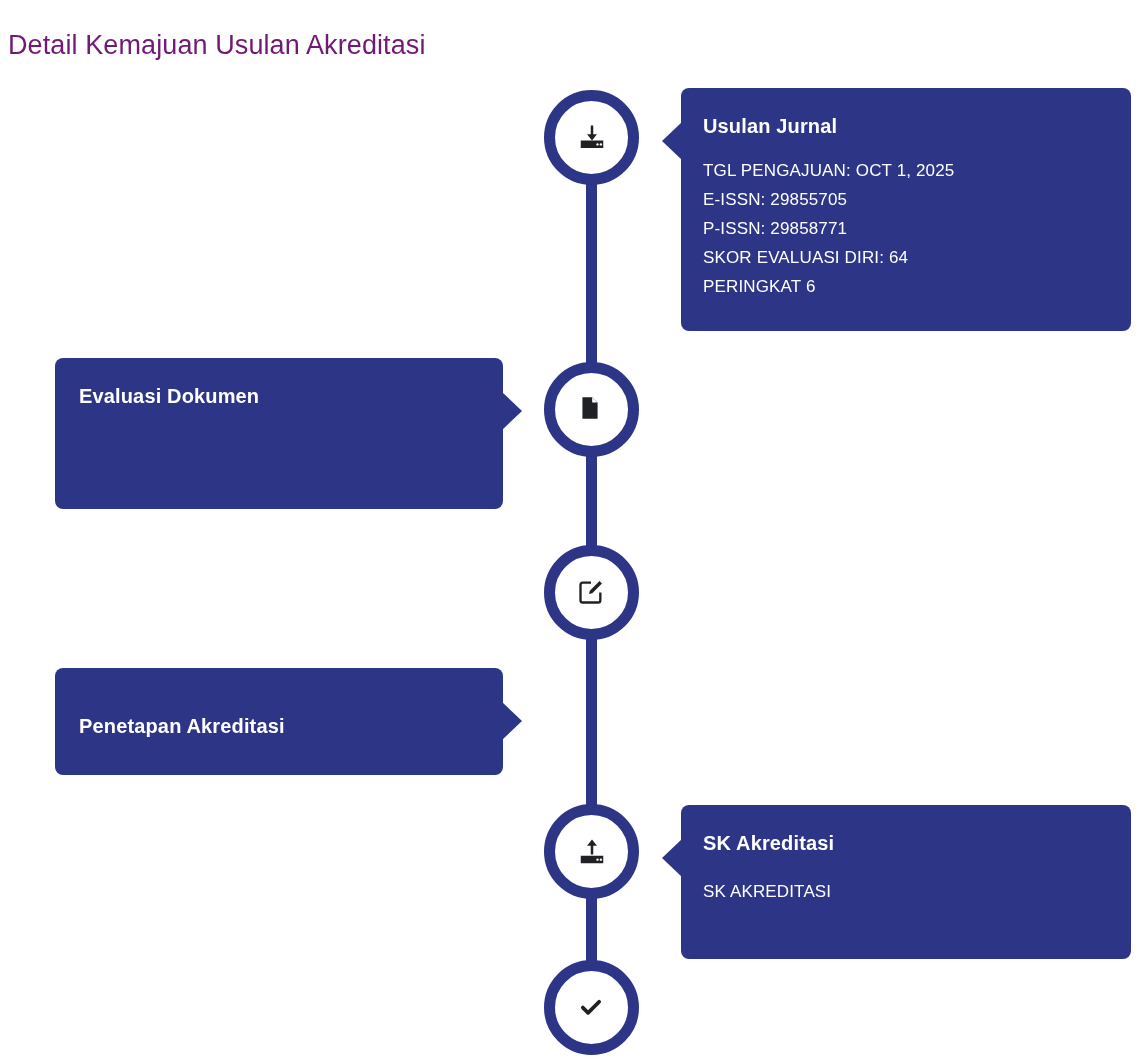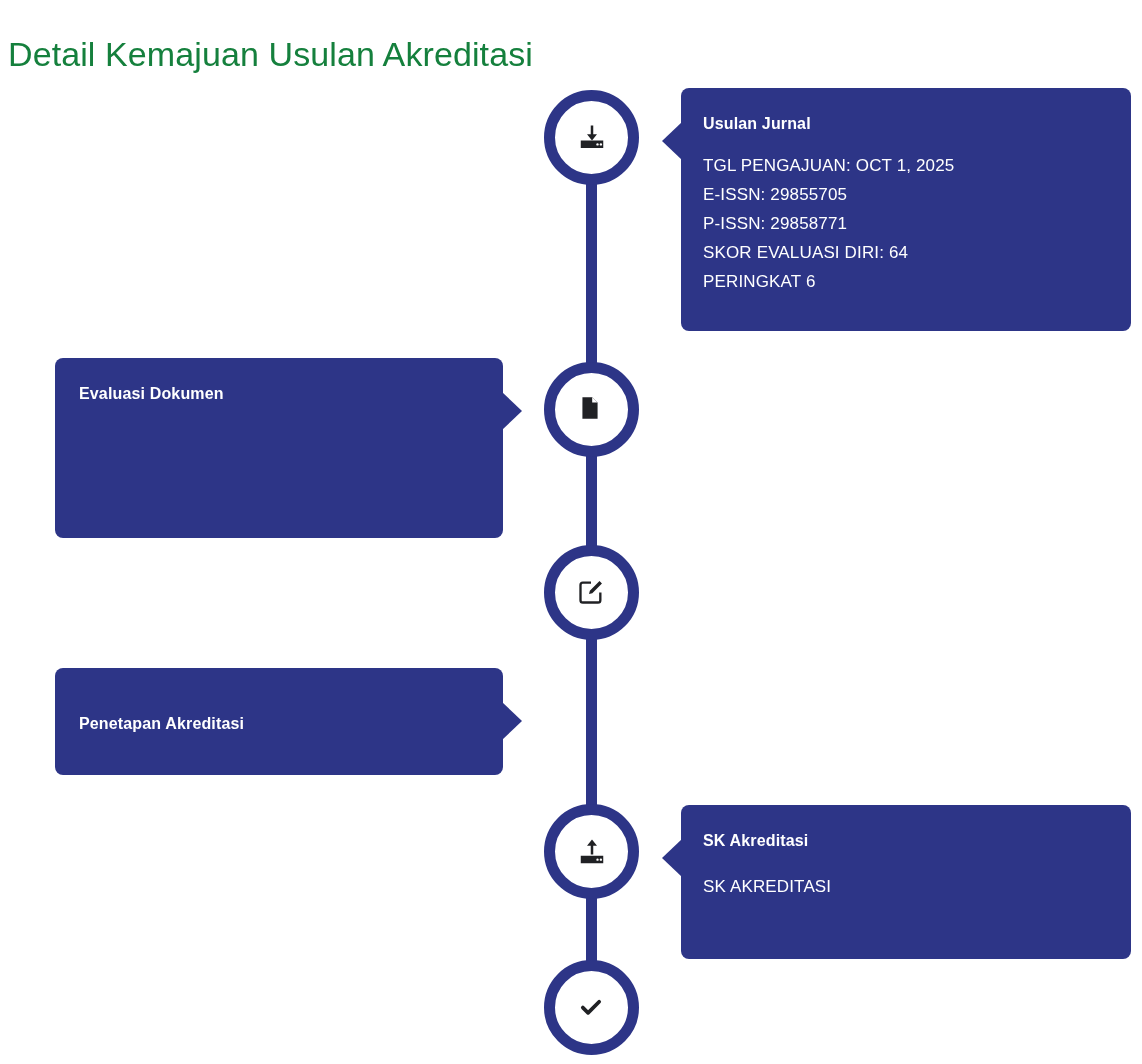--- a/index.html
+++ b/index.html
@@ -14,23 +14,23 @@
     overflow: hidden;
     font-family: "Liberation Sans", sans-serif;
     -webkit-font-smoothing: antialiased;
   }
 
   
   .page-title {
     position: absolute;
     left: 8px;
     top: 12px;
-    font-size: 34px;
+    font-size: 27px;
     font-weight: 400;
-    color: #15803d;
+    color: #701a75;
     letter-spacing: 0.1px;
     white-space: nowrap;
   }
 
   
   .timeline {
     position: absolute;
     left: 0;
     top: 0;
     width: 1142px;
@@ -76,21 +76,21 @@
   
   .card {
     position: absolute;
     background: #2d3587;
     border-radius: 8px;
     color: #ffffff;
     box-sizing: border-box;
     z-index: 2;
   }
   .card-title {
-    font-size: 16px;
+    font-size: 20px;
     font-weight: 700;
     letter-spacing: 0.15px;
     line-height: 1.2;
     margin: 0;
   }
   .card-body {
     margin: 0;
     font-size: 17px;
     font-weight: 400;
     line-height: 29px;
@@ -128,21 +128,21 @@
     right: -19px;
     top: 34px;
     width: 0;
     height: 0;
     border-top: 19px solid transparent;
     border-bottom: 19px solid transparent;
     border-left: 20px solid #2d3587;
   }
 
   .card-usulan-jurnal  { top: 88px;  height: 243px; }
-  .card-evaluasi-dokumen { top: 358px; height: 180px; }
+  .card-evaluasi-dokumen { top: 358px; height: 151px; }
   .card-penetapan-akreditasi { top: 668px; height: 107px; }
   .card-sk-akreditasi  { top: 805px; height: 154px; }
 
   .card-usulan-jurnal .card-body { margin-top: 18px; }
   .card-evaluasi-dokumen .card-body { margin-top: 18px; }
   .card-sk-akreditasi .card-body { margin-top: 22px; }
   .card-penetapan-akreditasi .card-title { margin-top: 20px; }
 </style>
 </head>
 <body>

